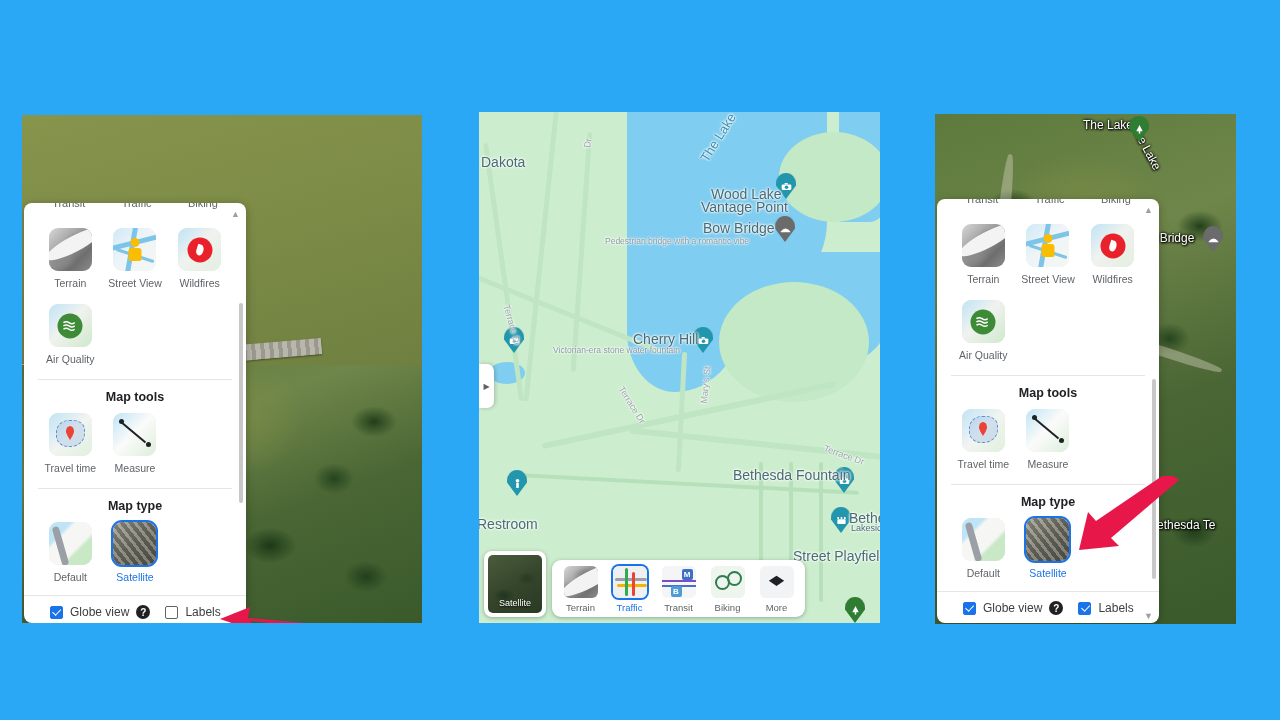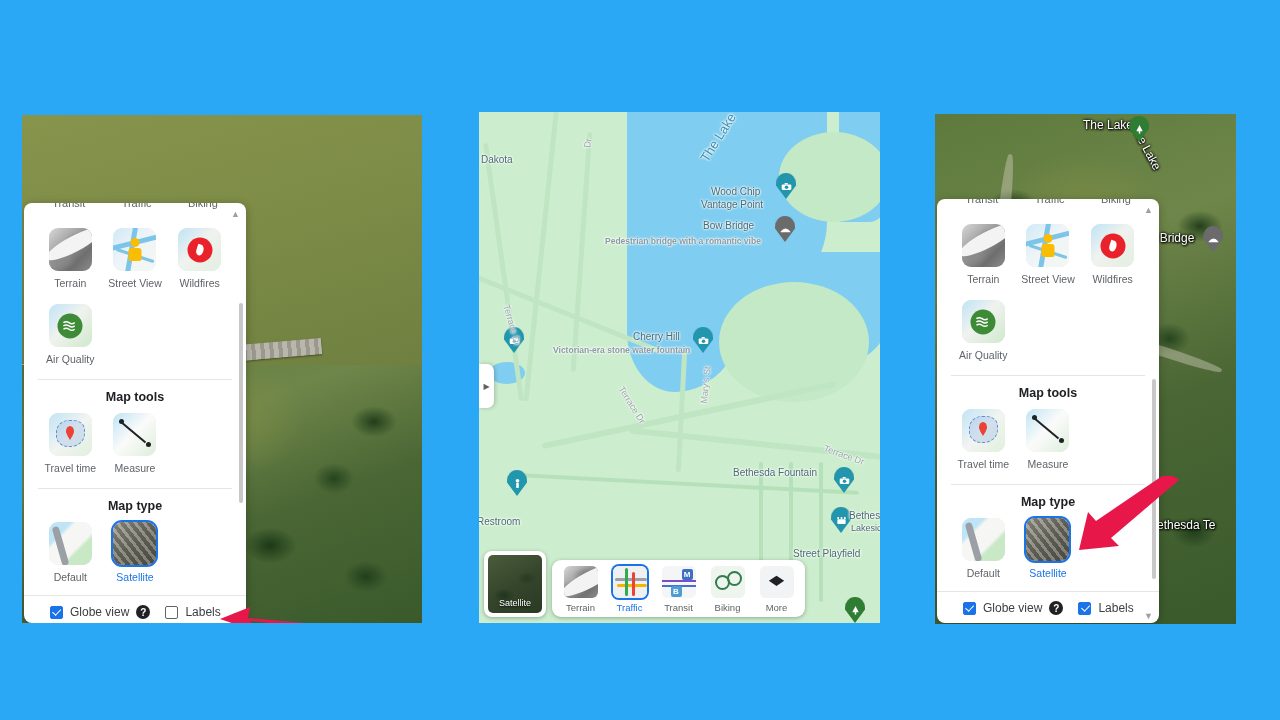--- a/index.html
+++ b/index.html
@@ -70,28 +70,28 @@
   .vgreen { position: absolute; background: #c3e9c6; border-radius: 50%; }
   .vroad {
     position: absolute;
     background: #bfe5c2;
     border-radius: 60px;
   }
   .vroad-thin { background: #b6e0ba; }
 
   .maplabel {
     position: absolute;
-    font-size: 10px;
+    font-size: 14px;
     color: #4a6b74;
     white-space: nowrap;
     text-shadow: 0 0 3px #fff, 0 0 3px #fff, 0 0 2px #fff;
     pointer-events: none;
   }
   .maplabel.water { color: #3f8fb0; }
-  .maplabel.sub { font-size: 8.5px; color: #8a9aa0; font-weight: bold; }
+  .maplabel.sub { font-size: 8.5px; color: #8a9aa0; }
   .maplabel.sat-l {
     color: #ffffff;
     text-shadow: 0 0 3px #000, 0 0 3px #000, 1px 1px 2px #000;
   }
 
   .pin {
     position: absolute;
     width: 20px; height: 26px;
     background: #2196ac;
     border-radius: 50% 50% 50% 50% / 42% 42% 58% 58%;
@@ -612,21 +612,21 @@
     </div>
     <div class="pin green" style="left:366px;top:485px;">
       <svg viewBox="0 0 12 12">
           <path d="M6 1 L9.5 8 L2.5 8 Z"></path>
           <rect x="5.2" y="7.5" width="1.6" height="3"></rect>
         </svg>
     </div>
 
     <div class="maplabel water" style="left:212px;top:18px;transform:rotate(-58deg);font-size:13px;">The Lake</div>
     <div class="maplabel" style="left:2px;top:42px;">Dakota</div>
-    <div class="maplabel" style="left:232px;top:74px;">Wood Chip</div>
+    <div class="maplabel" style="left:232px;top:74px;">Wood Lake</div>
     <div class="maplabel" style="left:222px;top:87px;">Vantage Point</div>
     <div class="maplabel" style="left:224px;top:108px;text-align:center;">Bow Bridge</div>
     <div class="maplabel sub" style="left:126px;top:124px;">Pedestrian bridge with a romantic vibe</div>
     <div class="maplabel" style="left:154px;top:219px;">Cherry Hill</div>
     <div class="maplabel sub" style="left:74px;top:233px;">Victorian-era stone water fountain</div>
     <div class="maplabel" style="left:254px;top:355px;">Bethesda Fountain</div>
     <div class="maplabel" style="left:370px;top:398px;">Bethes</div>
     <div class="maplabel" style="left:372px;top:411px;font-size:9px;">Lakeside</div>
     <div class="maplabel" style="left:-2px;top:404px;">Restroom</div>
     <div class="maplabel" style="left:314px;top:436px;">Street Playfield</div>

